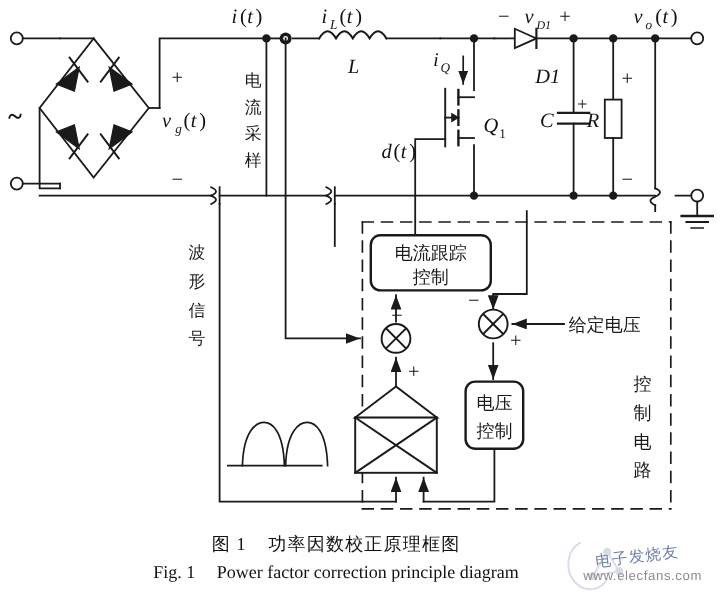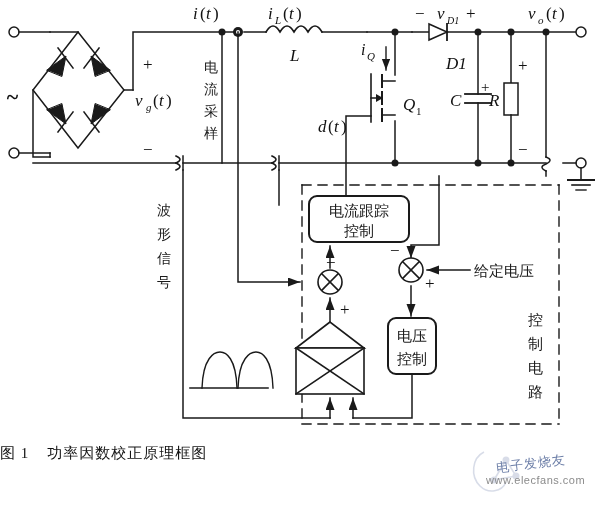--- a/index.html
+++ b/index.html
@@ -1,19 +1,19 @@
 <!DOCTYPE html>
 <html><head>
 <meta charset="utf-8">
 <style>
   html,body{margin:0;padding:0;background:#fff;}
   body{width:601px;height:507px;font-family:"Liberation Serif",serif;color:#1a1a1a;}
   #root{position:relative;width:601px;height:507px;overflow:hidden;}
   svg{position:absolute;left:0;top:0;}
-  .cap{position:absolute;width:560px;font-family:"Liberation Serif",serif;color:#111;}
+  .cap{position:absolute;width:560px;text-align:center;font-family:"Liberation Serif",serif;color:#111;}
   .cap1{top:444px;font-size:15px;letter-spacing:1px;}
   .cap2{top:470px;font-size:15px;}
   .sp{display:inline-block;width:18px;}
   .wm{position:absolute;left:470px;top:444px;width:130px;height:60px;opacity:.38;pointer-events:none;}
   .wmtxt{position:absolute;left:496px;top:455px;font-size:13px;color:#6d7fa8;
          font-family:"Liberation Serif",serif;letter-spacing:1px;transform:rotate(-7deg);}
   .wmurl{position:absolute;left:486px;top:474px;font-size:11px;color:#8b8b8b;
          font-family:Liberation Sans, sans-serif;letter-spacing:.5px;}
 </style>
 </head>
@@ -352,20 +352,23 @@
         <text x="528" y="373">电</text>
         <text x="528" y="397">路</text>
       </g>
 
     </g>
   </svg>
 
   <div class="cap cap1">
     <span>图 1</span><span class="sp"></span><span>功率因数校正原理框图</span>
   </div>
+  <div class="cap cap2">
+    <span>Fig. 1</span><span class="sp"></span><span>Power factor correction principle diagram</span>
+  </div>
 
   <svg class="wm" width="130" height="60" viewBox="0 0 130 60">
     <g stroke="#9aa6c4" fill="none" stroke-width="1.6">
       <path d="M14,8 C2,14 0,32 10,42 C18,50 32,48 36,38"></path>
       <circle cx="36" cy="16" r="3.5" fill="#9aa6c4" stroke="none"></circle>
       <circle cx="24" cy="36" r="3.5" fill="#9aa6c4" stroke="none"></circle>
       <circle cx="46" cy="32" r="3.5" fill="#9aa6c4" stroke="none"></circle>
       <path d="M36,16 L24,36 L46,32 Z"></path>
     </g>
   </svg>

